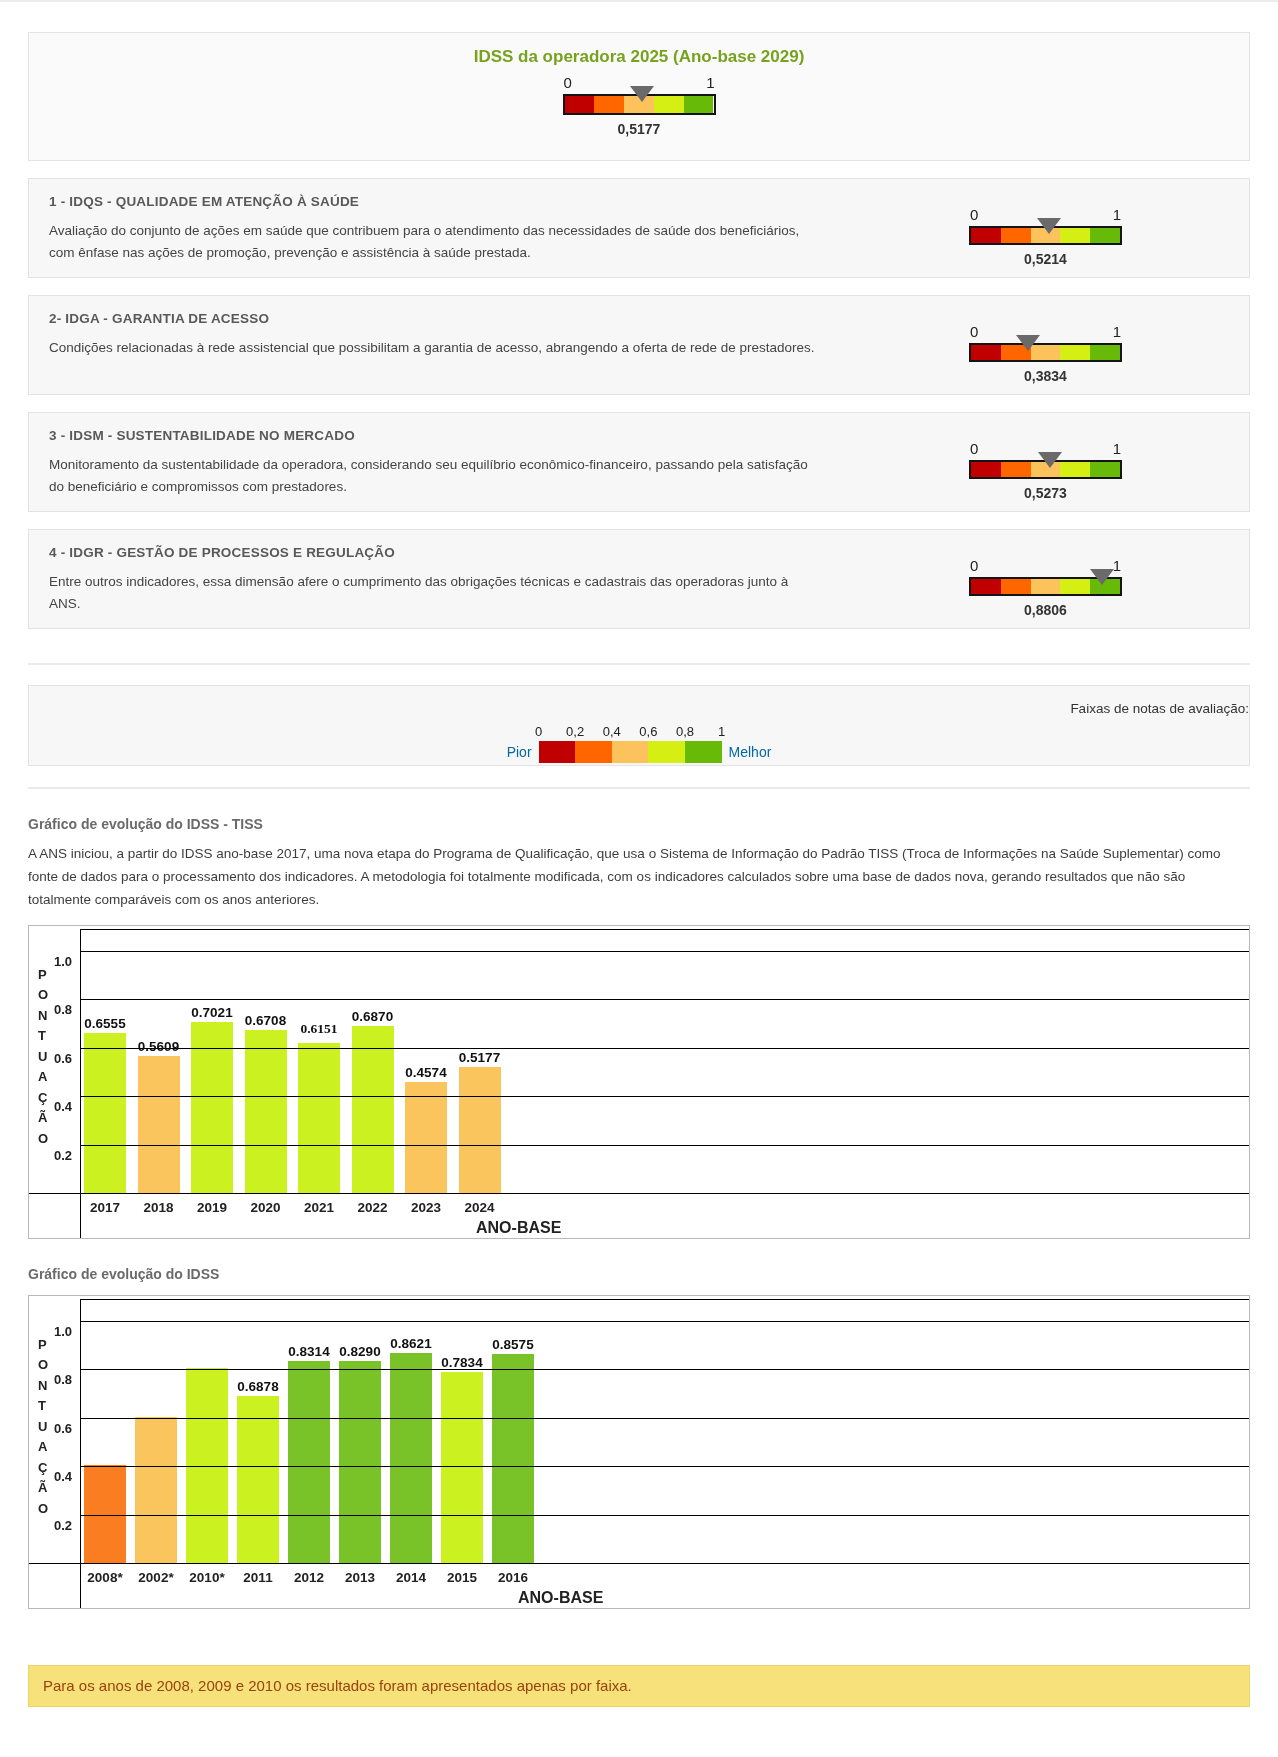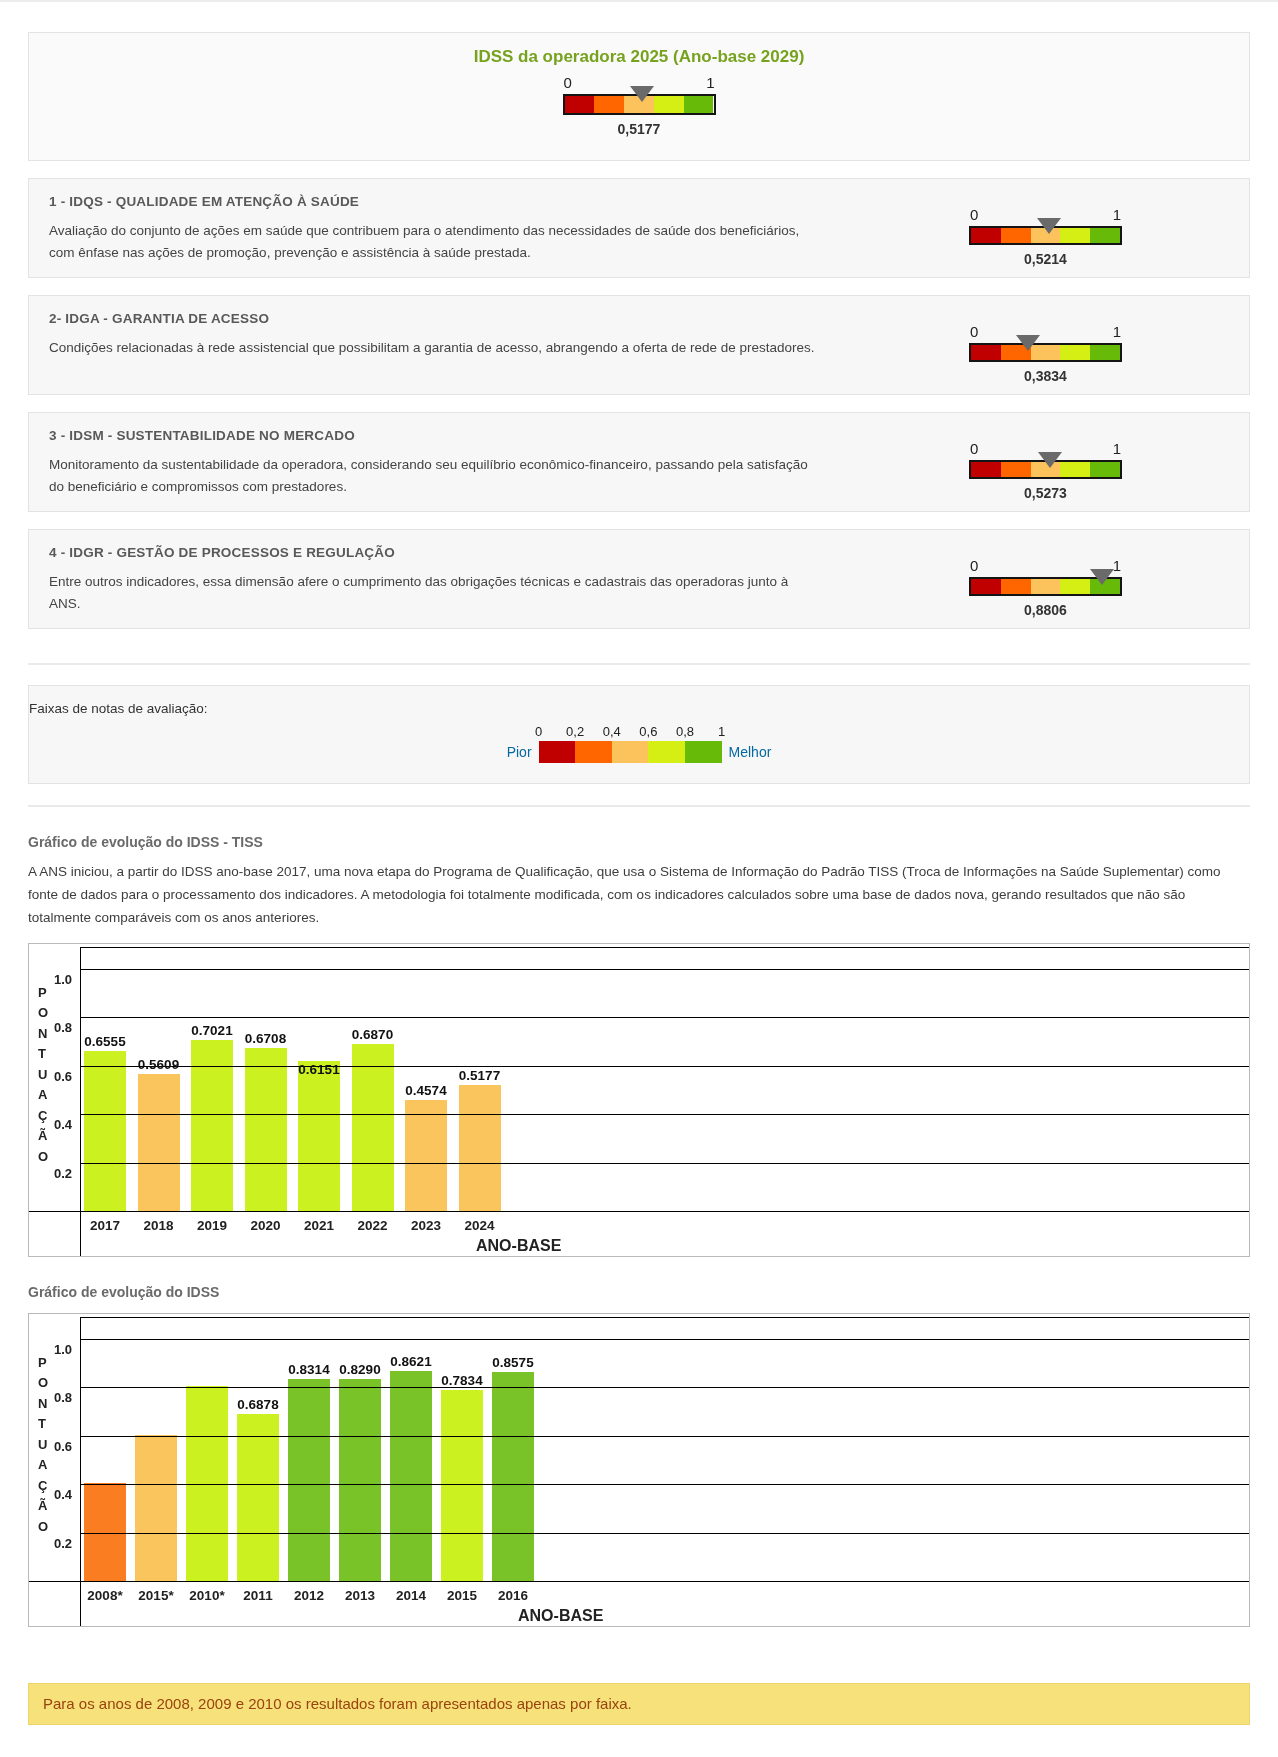--- a/index.html
+++ b/index.html
@@ -33,21 +33,21 @@
   .dim-panel { margin-top:17px; min-height:100px; display:flex; justify-content:space-between; }
   .dim-left { padding:15px 20px 12px 20px; width:808px; }
   .dim-heading { font-size:13.5px; font-weight:bold; color:#595959; letter-spacing:.2px; }
   .dim-desc { margin-top:11px; font-size:13.5px; color:#444; line-height:1.62; }
   .dim-scale { width:153px; margin-right:127px; padding-top:27px; flex:none; }
 
   
   .divider { border:none; border-top:2px solid #eaeaea; margin:0; }
   .divider-1 { margin-top:34px; }
   .divider-2 { margin-top:21px; }
-  .legend-panel { margin-top:20px; height:99px; text-align:left; }
+  .legend-panel { margin-top:20px; height:81px; text-align:right; }
   .legend-title { padding-top:15px; font-size:13.5px; color:#333; }
   .legend-row { margin-top:8px; display:flex; justify-content:center; align-items:flex-end; }
   .legend-side { font-size:14px; color:#0369a1; margin:0 7px 3px 7px; }
   .legend-bar-wrap { width:183px; }
   .legend-ticks { position:relative; height:17px; font-size:13px; color:#222; }
   .legend-ticks span { position:absolute; transform:translateX(-50%); }
   .legend-bar { height:22px; display:flex; }
   .legend-bar span { flex:1 1 0; }
 
   
@@ -245,21 +245,21 @@
           <div class="gridline" style="top: 215.4px;"></div>
           <div class="bar" style="left: 3px; height: 159.286px; background: rgb(204, 241, 32);"></div>
           <div class="bar-label" style="left: -18px; bottom: 161.286px;">0.6555</div>
           <div class="bar" style="left: 56.5px; height: 136.299px; background: rgb(251, 197, 93);"></div>
           <div class="bar-label" style="left: 35.5px; bottom: 138.299px;">0.5609</div>
           <div class="bar" style="left: 110px; height: 170.61px; background: rgb(204, 241, 32);"></div>
           <div class="bar-label" style="left: 89px; bottom: 172.61px;">0.7021</div>
           <div class="bar" style="left: 163.5px; height: 163.004px; background: rgb(204, 241, 32);"></div>
           <div class="bar-label" style="left: 142.5px; bottom: 165.004px;">0.6708</div>
           <div class="bar" style="left: 217px; height: 149.469px; background: rgb(204, 241, 32);"></div>
-          <div class="bar-label" style="left: 196px; bottom: 134px;">0.6151</div>
+          <div class="bar-label" style="left: 196px; bottom: 156px; font-family: Liberation Serif, serif;">0.6151</div>
           <div class="bar" style="left: 270.5px; height: 166.941px; background: rgb(204, 241, 32);"></div>
           <div class="bar-label" style="left: 249.5px; bottom: 168.941px;">0.6870</div>
           <div class="bar" style="left: 324px; height: 111.148px; background: rgb(251, 197, 93);"></div>
           <div class="bar-label" style="left: 303px; bottom: 113.148px;">0.4574</div>
           <div class="bar" style="left: 377.5px; height: 125.801px; background: rgb(251, 197, 93);"></div>
           <div class="bar-label" style="left: 356.5px; bottom: 127.801px;">0.5177</div>
         </div>
     </div>
     <div class="chart-xband">
       <div class="chart-xcorner"></div>
@@ -317,21 +317,21 @@
           <div class="bar" style="left: 360px; height: 190.366px; background: rgb(204, 241, 32);"></div>
           <div class="bar-label" style="left: 339px; bottom: 192.366px;">0.7834</div>
           <div class="bar" style="left: 411px; height: 208.373px; background: rgb(121, 194, 40);"></div>
           <div class="bar-label" style="left: 390px; bottom: 210.373px;">0.8575</div>
         </div>
     </div>
     <div class="chart-xband">
       <div class="chart-xcorner"></div>
       <div class="chart-xarea">
           <div class="xtick" style="left: 24px;">2008*</div>
-          <div class="xtick" style="left: 75px;">2015*</div>
+          <div class="xtick" style="left: 75px;">2002*</div>
           <div class="xtick" style="left: 126px;">2010*</div>
           <div class="xtick" style="left: 177px;">2011</div>
           <div class="xtick" style="left: 228px;">2012</div>
           <div class="xtick" style="left: 279px;">2013</div>
           <div class="xtick" style="left: 330px;">2014</div>
           <div class="xtick" style="left: 381px;">2015</div>
           <div class="xtick" style="left: 432px;">2016</div>
           <div class="x-axis-title" style="left: 437px;">ANO-BASE</div>
         </div>
     </div>

